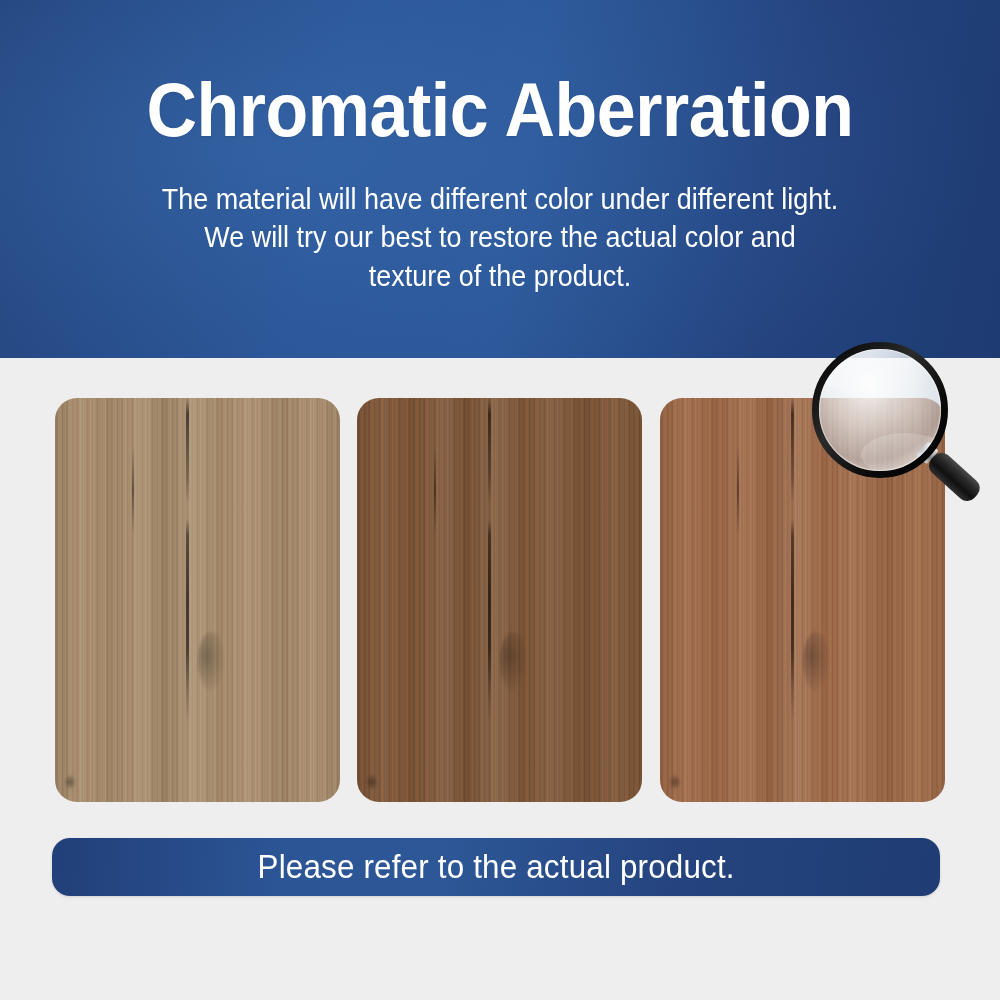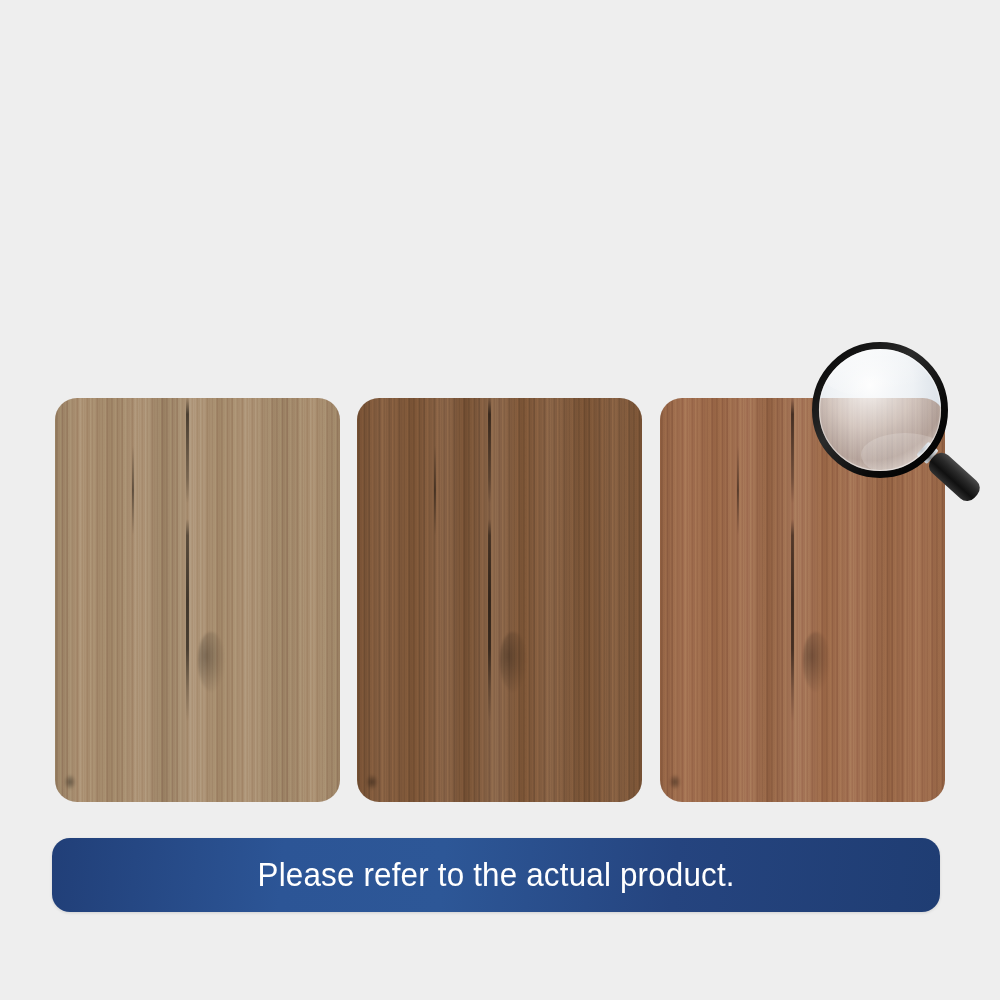--- a/index.html
+++ b/index.html
@@ -172,21 +172,21 @@
     left:785px; top:315px;
     width:215px; height:215px;
     pointer-events:none;
   }
   #magnifier svg { display:block; }
 
   
   #bottom-banner {
     position:absolute;
     left:52px; top:838px;
-    width:888px; height:74px;
+    width:888px; height:58px;
     border-radius:18px;
     background:linear-gradient(95deg, #213f78 0%, #2c5596 26%, #2d5797 44%, #25447f 70%, #1f3d73 100%);
     display:flex;
     align-items:center;
     justify-content:center;
     box-shadow:0 1px 3px rgba(0,0,0,0.12);
   }
   #bottom-banner-text {
     color:#ffffff;
     font-size:33px;
@@ -194,20 +194,31 @@
     letter-spacing:0.2px;
     transform:scaleX(0.95);
     white-space:nowrap;
   }
 </style>
 </head>
 <body>
 
 <div id="page" style="background: rgb(238, 238, 238);">
 
+  <div id="header">
+
+    <div id="header-title">Chromatic Aberration</div>
+
+    <div id="header-subtitle">
+      <span class="sub-line">The material will have different color under different light.</span>
+      <span class="sub-line">We will try our best to restore the actual color and</span>
+      <span class="sub-line">texture of the product.</span>
+    </div>
+
+  </div>
 
   <div id="panels">
 
     <div class="panel" id="panel-0" title="light tan oak">
       <div class="wood-base" style="background: rgb(166, 138, 106);"></div>
       <div class="wood-bands"></div>
       <div class="wood-grain"></div>
       <div class="wood-knot2"></div>
       <div class="wood-knot"></div>
       <div class="wood-knot3"></div>

